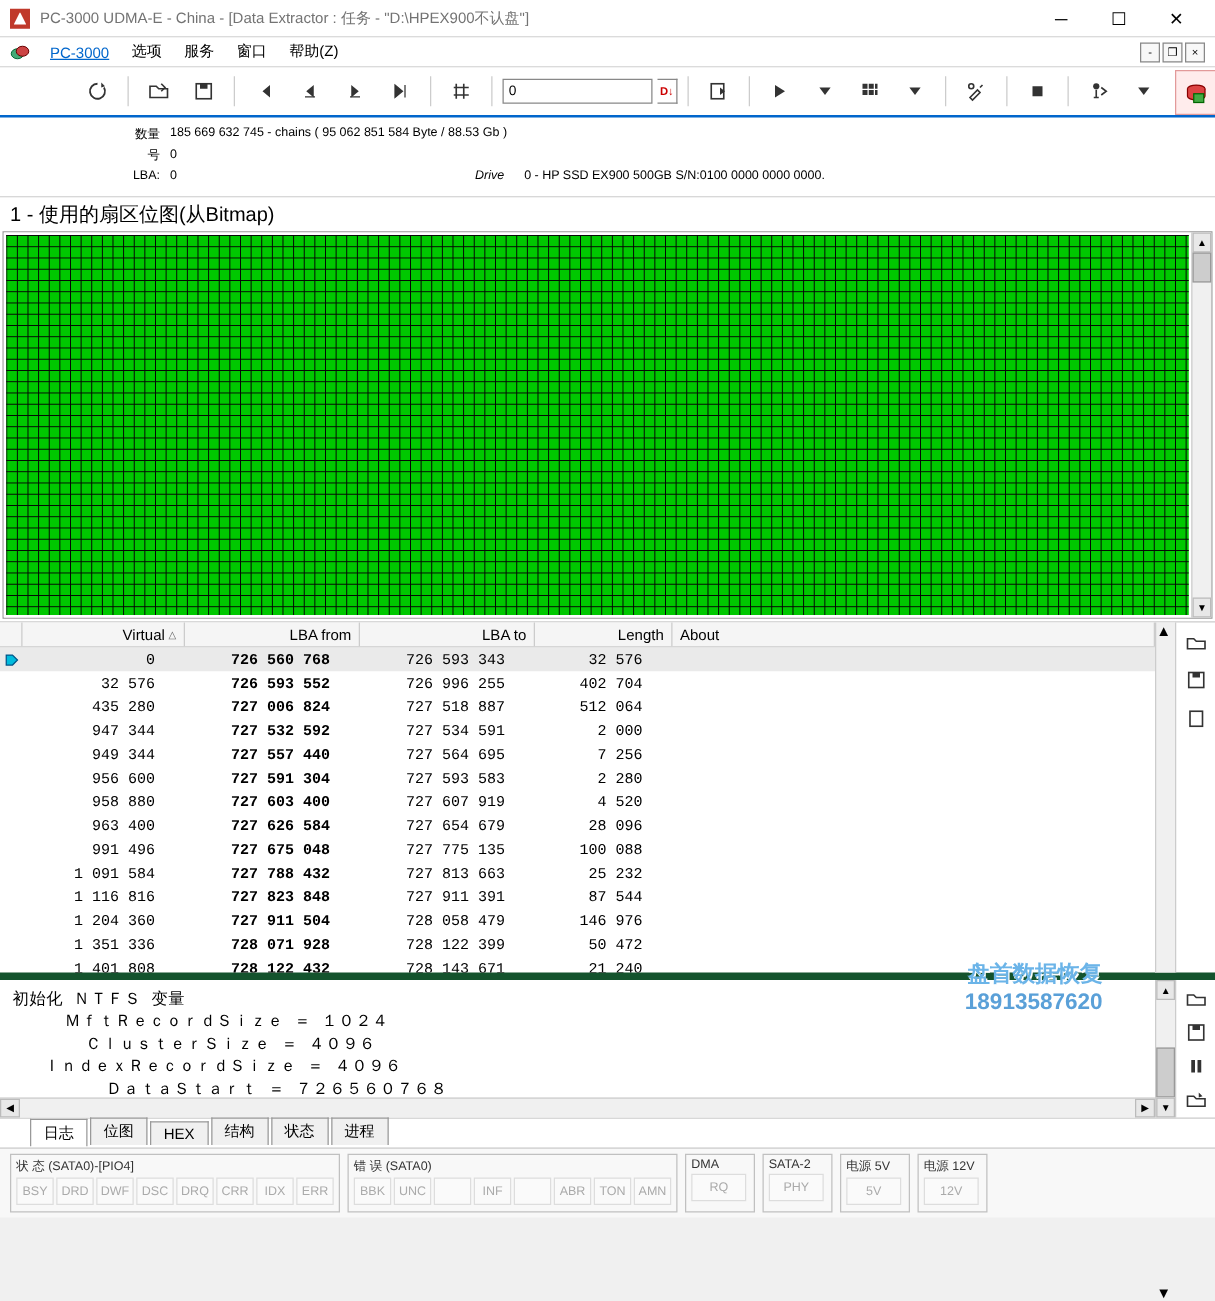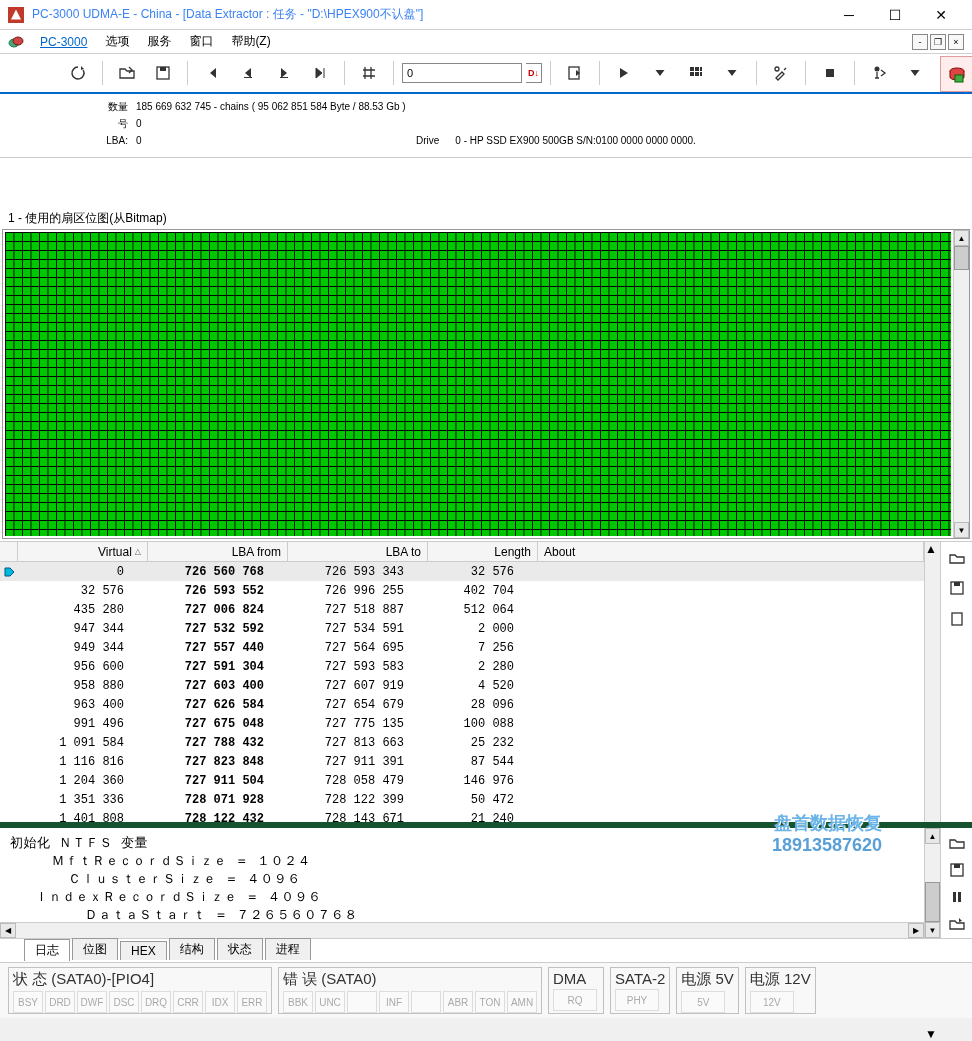--- a/index.html
+++ b/index.html
@@ -2,21 +2,21 @@
 <html><head>
 <meta charset="utf-8">
 <style>
 * { box-sizing: border-box; margin: 0; padding: 0; }
 body { font-family: "Microsoft YaHei", "Segoe UI", Tahoma, sans-serif; font-size: 12px; background: #f0f0f0; width: 972px; height: 1041px; overflow: hidden; }
 
 
 .titlebar { height: 30px; background: #fff; border-bottom: 1px solid #d0d0d0; display: flex; align-items: center; padding: 0 8px; }
 .titlebar .app-icon { width: 16px; height: 16px; background: #c0392b; margin-right: 8px; position: relative; }
 .titlebar .app-icon::after { content: ""; position: absolute; left: 3px; top: 3px; width: 10px; height: 10px; background: #fff; clip-path: polygon(50% 0, 100% 100%, 0 100%); }
-.titlebar .title-text { flex: 1; color: #3b82f6; }
+.titlebar .title-text { flex: 1; color: #737373; }
 .titlebar .win-btns { display: flex; }
 .titlebar .win-btn { width: 46px; height: 30px; display: flex; align-items: center; justify-content: center; font-size: 14px; }
 
 
 .menubar { height: 24px; background: #fff; border-bottom: 1px solid #d0d0d0; display: flex; align-items: center; padding: 0 8px; gap: 2px; }
 .menubar .menu-app-icon { width: 16px; height: 14px; margin-right: 6px; position: relative; }
 .menubar .menu-app-icon svg { width: 16px; height: 14px; }
 .menubar .menu-item { padding: 2px 8px; cursor: default; }
 .menubar .first-menu { color: #0066cc; text-decoration: underline; }
 .menubar .menu-right { margin-left: auto; display: flex; gap: 2px; }
@@ -33,25 +33,25 @@
 
 
 .right-panel { position: absolute; right: 0; top: 56px; width: 32px; height: 36px; border: 1px solid #e29a9a; background: #ffecec; border-right: none; display: flex; align-items: center; justify-content: center; }
 .right-panel svg { width: 20px; height: 20px; }
 
 
 .info-header { background: #fff; padding: 4px 8px 8px 8px; font-size: 10px; border-bottom: 1px solid #ccc; }
 .info-header .info-row { display: flex; align-items: center; height: 17px; }
 .info-header .info-label { width: 128px; text-align: right; padding-right: 8px; }
 .info-header .info-val { flex: 1; }
-.info-header .drive-label { margin-left: 120px; padding-right: 16px; }
+.info-header .drive-label { margin-left: 84px; padding-right: 16px; font-style: italic; }
 
 
 .bitmap-section { background: #fff; padding: 2px; }
-.bitmap-title { padding: 2px 6px; font-size: 12px; margin-top: 48px; }
+.bitmap-title { padding: 2px 6px; font-size: 16px; }
 .bitmap-container { display: flex; border: 1px solid #999; }
 .bitmap-canvas { flex: 1; height: 308px; background: #fff; padding: 2px; position: relative; overflow: hidden; }
 .bitmap-grid { width: 100%; height: 100%; background-color: #00c800; background-image: linear-gradient(to right, #050505 1px, transparent 1px), linear-gradient(to bottom, #050505 1px, transparent 1px); background-size: 8.5px 9px; }
 .bitmap-scroll { width: 16px; background: #f0f0f0; border-left: 1px solid #ccc; position: relative; }
 .bitmap-scroll .sb-btn { height: 16px; background: #e8e8e8; border: 1px solid #bbb; display: flex; align-items: center; justify-content: center; font-size: 8px; }
 .bitmap-scroll .sb-thumb { position: absolute; top: 16px; left: 0; right: 0; height: 24px; background: #cdcdcd; border: 1px solid #999; }
 
 
 .table-section { background: #fff; display: flex; border-top: 1px solid #ccc; }
 .table-main { flex: 1; display: flex; flex-direction: column; }
@@ -99,21 +99,21 @@
 .watermark .wm-phone { color: #5aa0d8; }
 
 
 .bottom-tabs { background: #fff; border-top: 1px solid #ccc; display: flex; padding: 2px 24px; height: 24px; align-items: flex-end; }
 .bottom-tabs .btab { padding: 2px 10px; border: 1px solid #999; border-bottom: none; background: #f0f0f0; margin-right: 2px; font-size: 12px; }
 .bottom-tabs .btab.active { background: #fff; font-weight: normal; position: relative; top: 1px; }
 
 
 .statusbar { background: #f8f8f8; border-top: 1px solid #ccc; padding: 4px 8px; height: 56px; display: flex; gap: 6px; }
 .status-group { border: 1px solid #c0c0c0; padding: 2px 4px; display: flex; flex-direction: column; }
-.status-group .sg-title { font-size: 15px; color: #333; margin-bottom: 2px; }
+.status-group .sg-title { font-size: 10px; color: #333; margin-bottom: 2px; }
 .status-group .sg-body { display: flex; gap: 2px; align-items: center; }
 .status-group .sg-cell { width: 30px; height: 22px; border: 1px solid #ddd; background: #fafafa; display: flex; align-items: center; justify-content: center; font-size: 10px; color: #aaa; }
 .status-group.small { min-width: 56px; }
 .status-group.small .sg-cell { width: 44px; }
 </style>
 </head>
 <body>
 
 <div class="titlebar">
   <div class="app-icon"></div>

